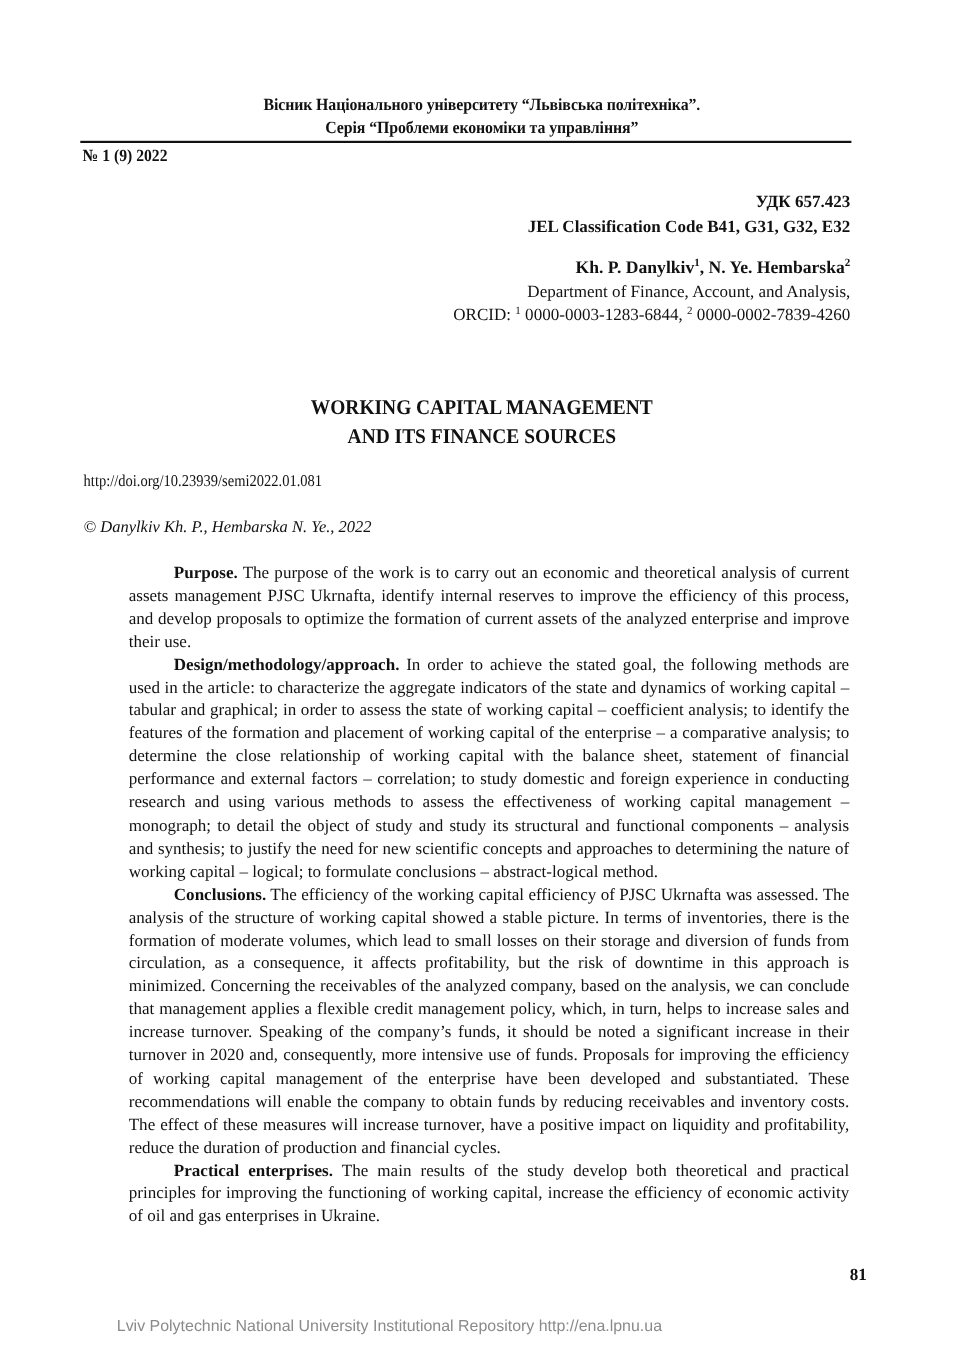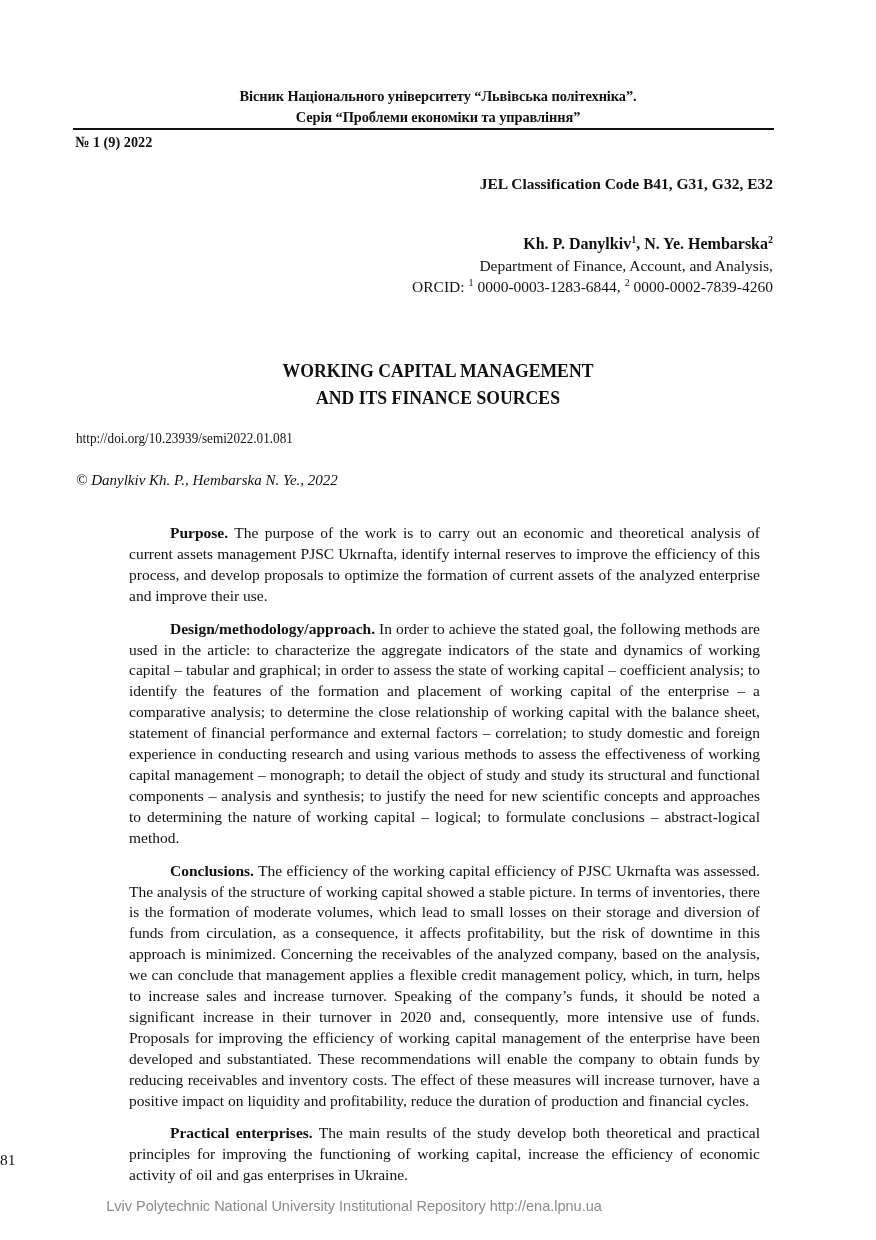--- a/index.html
+++ b/index.html
@@ -81,32 +81,33 @@
     }
 
     .abstract {
       left: 117px; top: 511px;
       width: 655px;
       font-size: 15.5px;
       line-height: 20.9px;
       text-align: justify;
     }
     .abstract p {
-      margin: 12px;
+      margin: 0;
       text-indent: 41px;
       text-align: justify;
     }
     .abstract b { font-weight: bold; }
 
     .page-number {
       left: 0; width: 788px;
       top: 1150px;
-      text-align: left;
+      text-align: right;
       font-size: 15.5px;
       line-height: 20px;
+      font-weight: bold;
     }
 
     .repo-footer {
       left: 0; width: 708px;
       top: 1196px;
       text-align: center;
       font-family: "Liberation Sans", "DejaVu Sans", sans-serif;
       font-size: 14.5px;
       line-height: 20px;
       color: #8a8a8a;
@@ -116,20 +117,21 @@
 <body>
 
 <div class="abs journal-title">
   <div>Вісник Національного університету “Львівська політехніка”.</div>
   <div>Серія “Проблеми економіки та управління”</div>
 </div>
 <div class="abs header-rule"></div>
 <div class="abs issue-number">№ 1 (9) 2022</div>
 
 <div class="abs right-block udk-block">
+  <div>УДК 657.423</div>
   <div>JEL Classification Code B41, G31, G32, E32</div>
 </div>
 
 <div class="abs right-block authors-block">
   <div class="names">
     <span>Kh. P. Danylkiv</span><sup>1</sup><span>, </span><span>N. Ye. Hembarska</span><sup>2</sup>
   </div>
   <div>Department of Finance, Account, and Analysis,</div>
   <div>
     <span>ORCID: </span><sup>1</sup><span> 0000-0003-1283-6844, </span><sup>2</sup><span> 0000-0002-7839-4260</span>

